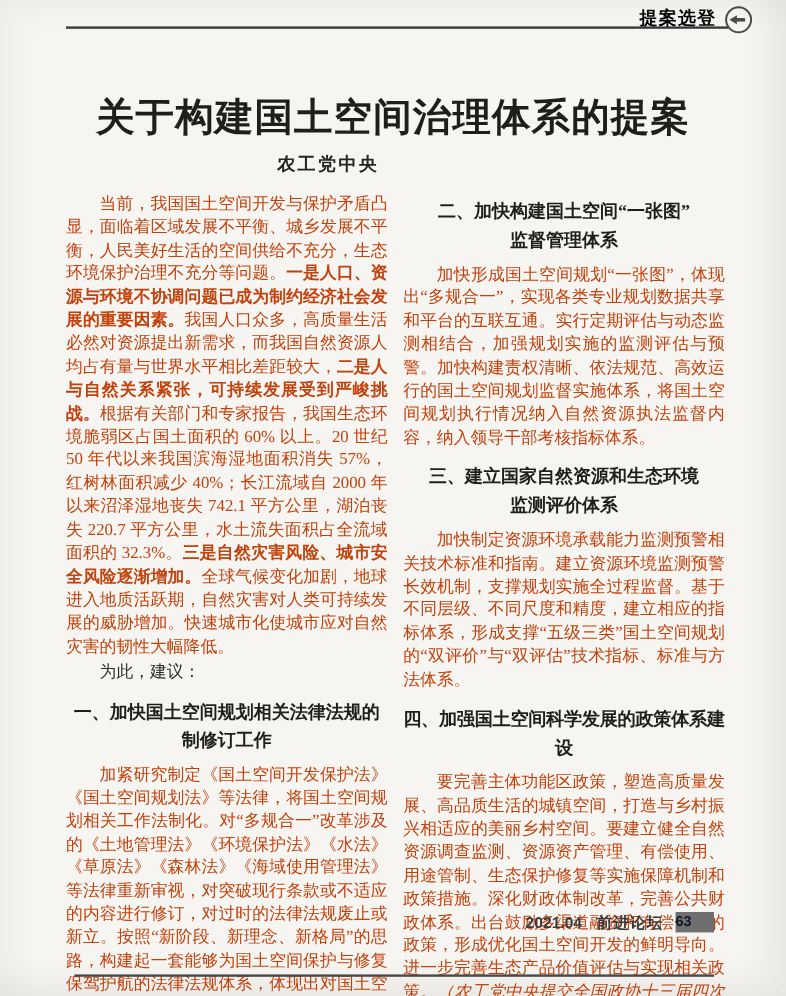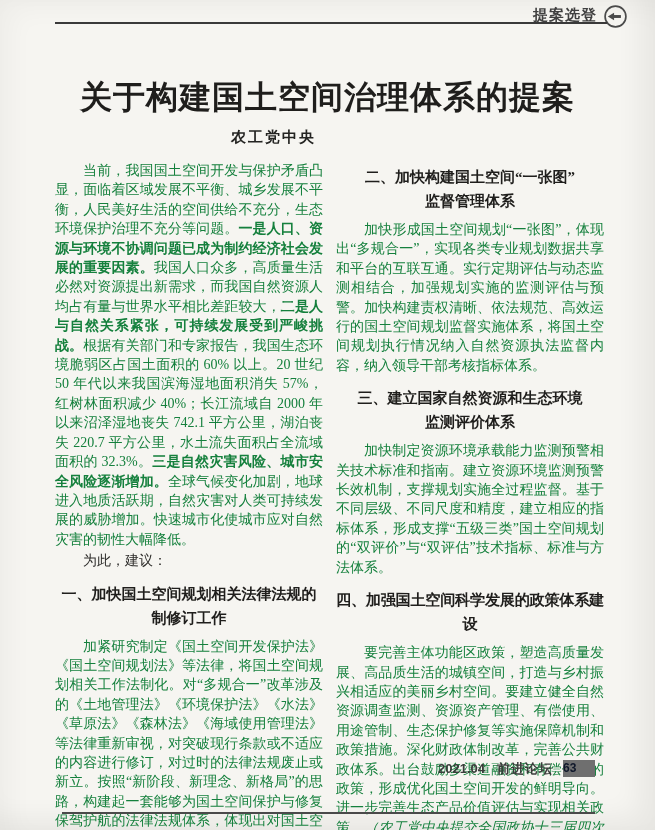--- a/index.html
+++ b/index.html
@@ -9,21 +9,21 @@
     background:#f6f5f1;
     box-shadow:inset -16px -12px 26px rgba(0,0,0,0.055), inset 12px 10px 24px rgba(0,0,0,0.03);
     font-family:"Liberation Serif", serif;
     color:#2e2d2b;
     overflow:hidden;
   }
   
   .header-label{
     position:absolute;top:6px;right:58px;
     font-family:"Liberation Sans", sans-serif;
-    font-weight:700;font-size:15px;color:#404040;letter-spacing:1px;
+    font-weight:700;font-size:15px;color:#000000;letter-spacing:1px;
   }
   .header-icon{position:absolute;top:4px;right:27px;width:25px;height:25px;}
   .header-rule{position:absolute;top:22px;left:55px;width:552px;height:1.5px;background:#3a3a3a;}
   
   .title{
     position:absolute;top:76px;left:0;width:655px;
     text-align:center;
     font-family:"Liberation Sans", sans-serif;
     font-weight:700;font-size:32px;letter-spacing:1px;color:#1f1e1c;
   }
@@ -36,21 +36,21 @@
   
   .columns{
     position:absolute;top:161px;left:55px;width:549px;
     display:flex;gap:13px;
   }
   .col{width:268px;}
   .body-para{
     margin:0;
     font-size:14px;line-height:19.4px;
     text-align:justify;text-indent:2em;
-    color:#15803d;
+    color:#c2410c;
   }
   .lead-para{margin:2px 0 0 0;font-size:14px;line-height:19.4px;text-indent:2em;}
   .sec-heading{
     margin:11px 0 7px 0;
     text-align:center;
     font-size:15px;line-height:24px;
     font-weight:700;color:#1f1e1c;
     white-space:pre-line;
   }
   .sec-heading.single{font-size:15.2px;letter-spacing:-0.3px;}

